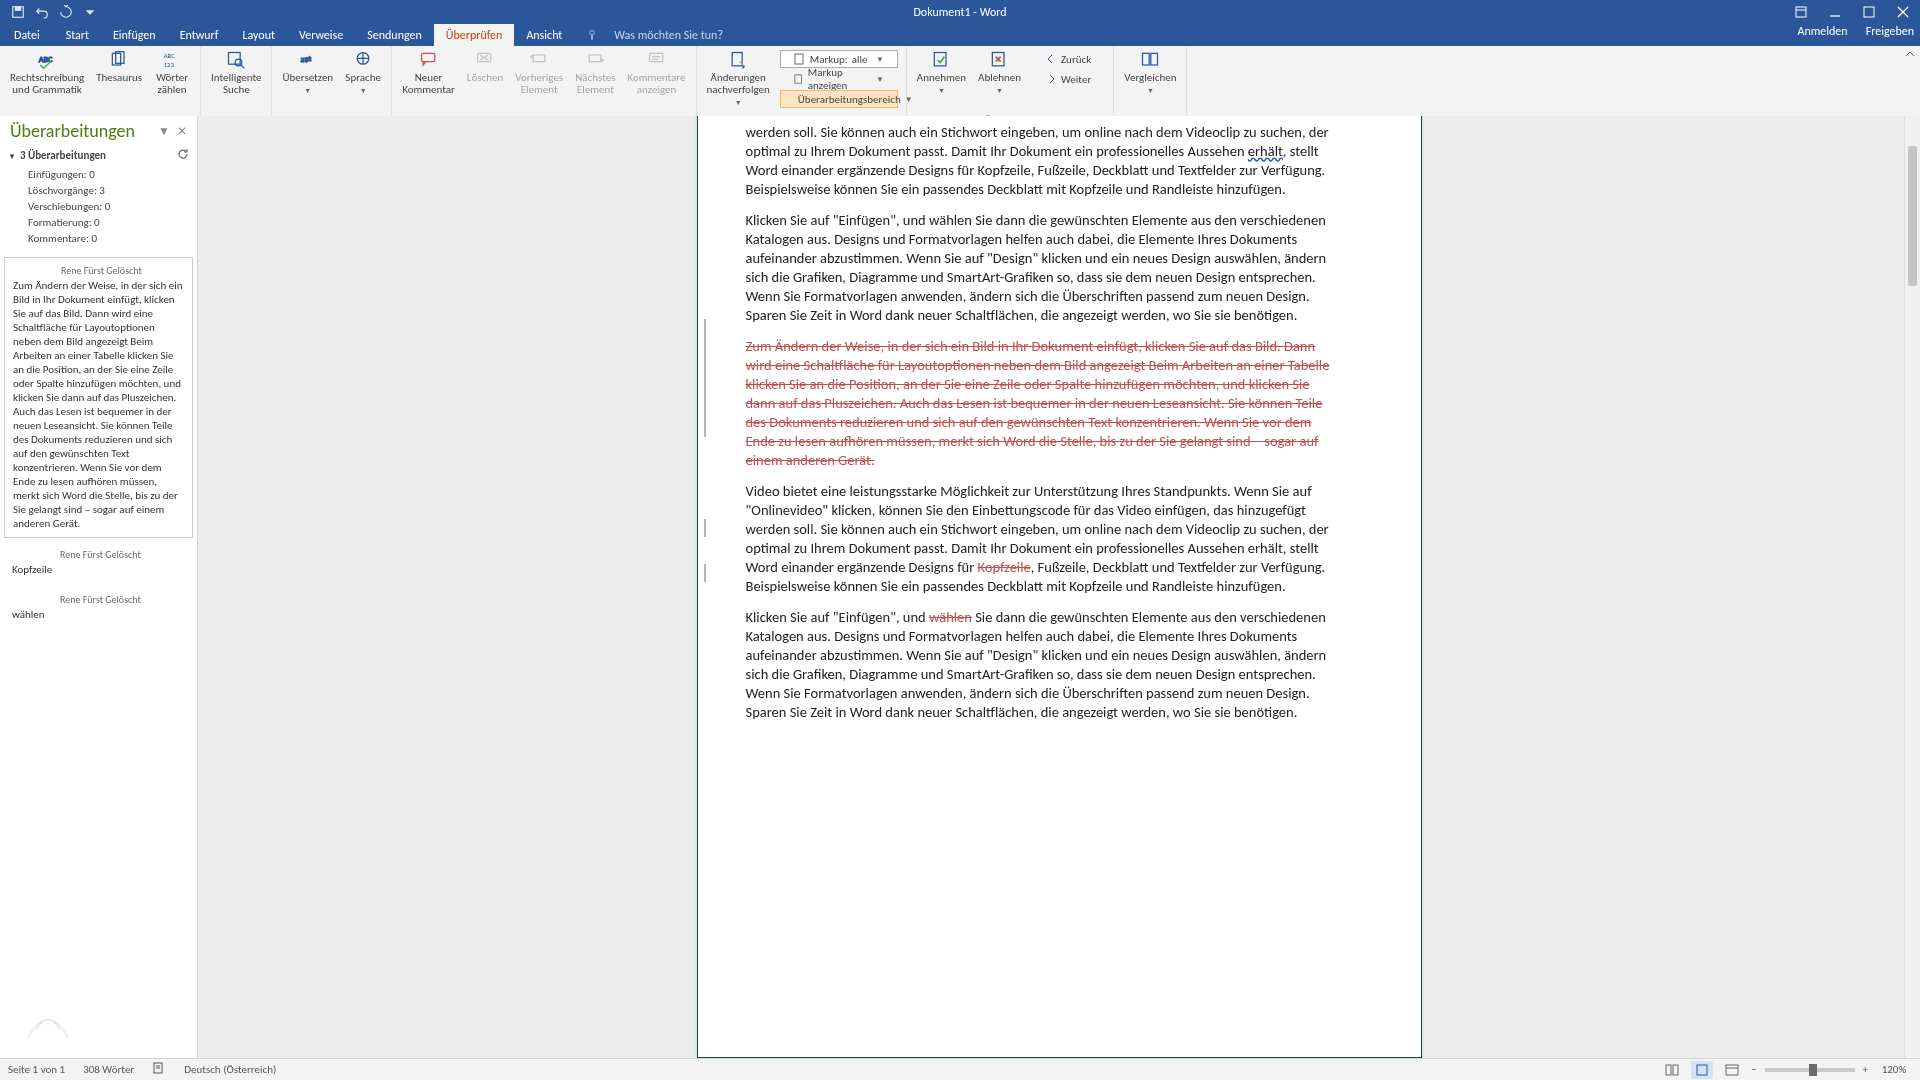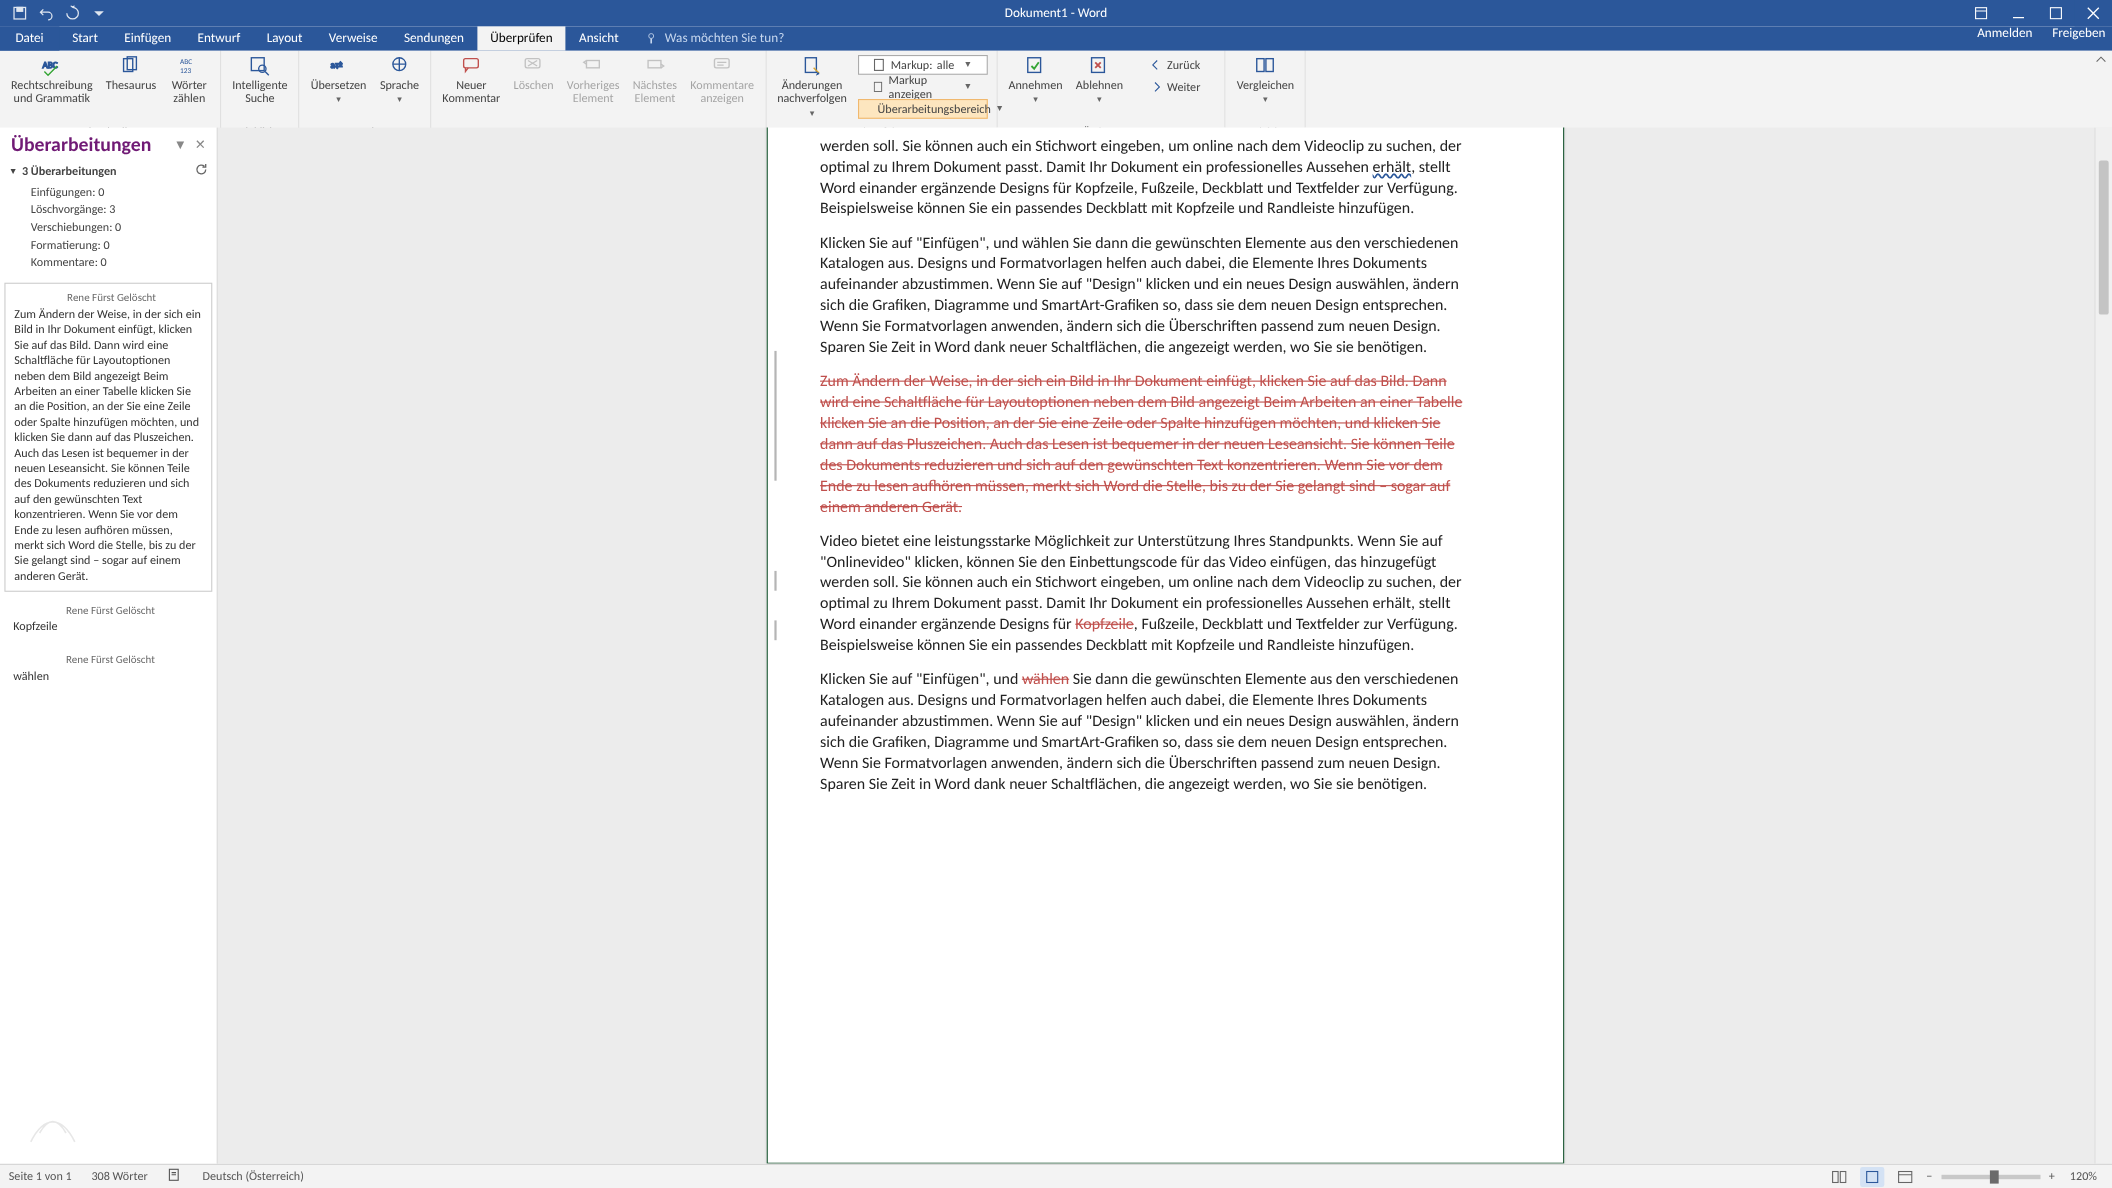--- a/index.html
+++ b/index.html
@@ -13,22 +13,22 @@
 .title-text { position: absolute; left: 50%; transform: translateX(-50%); font-size: 12px; }
 .window-controls { position: absolute; right: 0; display: flex; height: 24px; }
 .win-btn { width: 34px; display: flex; align-items: center; justify-content: center; cursor: pointer; }
 .win-btn:last-child { background: #2b579a; }
 .win-btn svg { width: 12px; height: 12px; }
 
 
 .tabs { height: 22px; background: #2b579a; display: flex; align-items: stretch; color: #fff; font-size: 12px; position: relative; }
 .file-tab { background: #2b579a; padding: 0 14px; display: flex; align-items: center; cursor: pointer; }
 .tab { padding: 0 12px; display: flex; align-items: center; cursor: pointer; }
-.tab.active { background: #f3f3f3; color: #000000; }
-.tell-me { display: flex; align-items: center; color: #c5d6ee; margin-left: 12px; gap: 6px; }
+.tab.active { background: #f3f3f3; color: #c2410c; }
+.tell-me { display: flex; align-items: center; color: #c5d6ee; margin-left: 12px; gap: 16px; }
 .tell-me svg { width: 12px; height: 12px; }
 .tabs-right { position: absolute; right: 6px; display: flex; align-items: center; gap: 18px; }
 
 
 .ribbon { height: 82px; background: #f3f3f3; border-bottom: 1px solid #d4d4d4; display: flex; }
 .group { border-right: 1px solid #e0e0e0; display: flex; flex-direction: column; padding: 2px 4px 0 4px; }
 .group-body { flex: 1; display: flex; align-items: flex-start; }
 .group-label { font-size: 10px; color: #666; text-align: center; height: 14px; line-height: 14px; }
 .rbtn { display: flex; flex-direction: column; align-items: center; justify-content: flex-start; padding: 2px 6px; gap: 2px; cursor: pointer; min-width: 48px; text-align: center; }
 .rbtn .rlabel { font-size: 11px; line-height: 12px; color: #444; }
@@ -37,21 +37,21 @@
 .small-row { display: flex; flex-direction: column; gap: 2px; padding: 2px 4px; }
 .small-ctrl { display: flex; align-items: center; gap: 4px; font-size: 11px; color: #444; height: 18px; padding: 0 13px; border: 1px solid transparent; cursor: pointer; }
 .small-ctrl.boxed { border: 1px solid #ababab; background: #fff; }
 .small-ctrl.active { border: 1px solid #f0b86e; background: #fde6bf; }
 .small-ctrl .arrow { margin-left: auto; font-size: 8px; color: #666; }
 .small-ctrl svg { width: 12px; height: 12px; }
 
 
 .rev-pane { position: absolute; top: 116px; left: 0; width: 198px; bottom: 22px; background: #fff; border-right: 1px solid #d4d4d4; display: flex; flex-direction: column; }
 .rev-header { display: flex; align-items: center; padding: 4px 6px 2px 10px; }
-.rev-title { color: #701a75; font-size: 18px; font-weight: 700; flex: 1; }
+.rev-title { color: #4d7c0f; font-size: 18px; font-weight: 400; flex: 1; }
 .rev-header-btn { width: 18px; height: 18px; display: flex; align-items: center; justify-content: center; cursor: pointer; color: #888; }
 .rev-sum-head { display: flex; align-items: center; padding: 4px 8px 4px 8px; font-size: 11px; font-weight: 600; color: #444; }
 .rev-sum-head .tri { margin-right: 4px; font-size: 8px; }
 .rev-sum-head .refresh { margin-left: auto; cursor: pointer; }
 .rev-sum-lines { padding: 0 28px 6px 28px; font-size: 11px; color: #444; }
 .rev-sum-lines div { line-height: 16px; }
 .rev-list { flex: 1; overflow: auto; }
 .rev-item { border: 1px solid #ccc; margin: 4px 4px; padding: 6px 8px; font-size: 11px; }
 .rev-item.plain { border: none; }
 .rev-item .author { color: #6b6b6b; font-size: 10px; margin-bottom: 2px; padding-left: 48px; }

